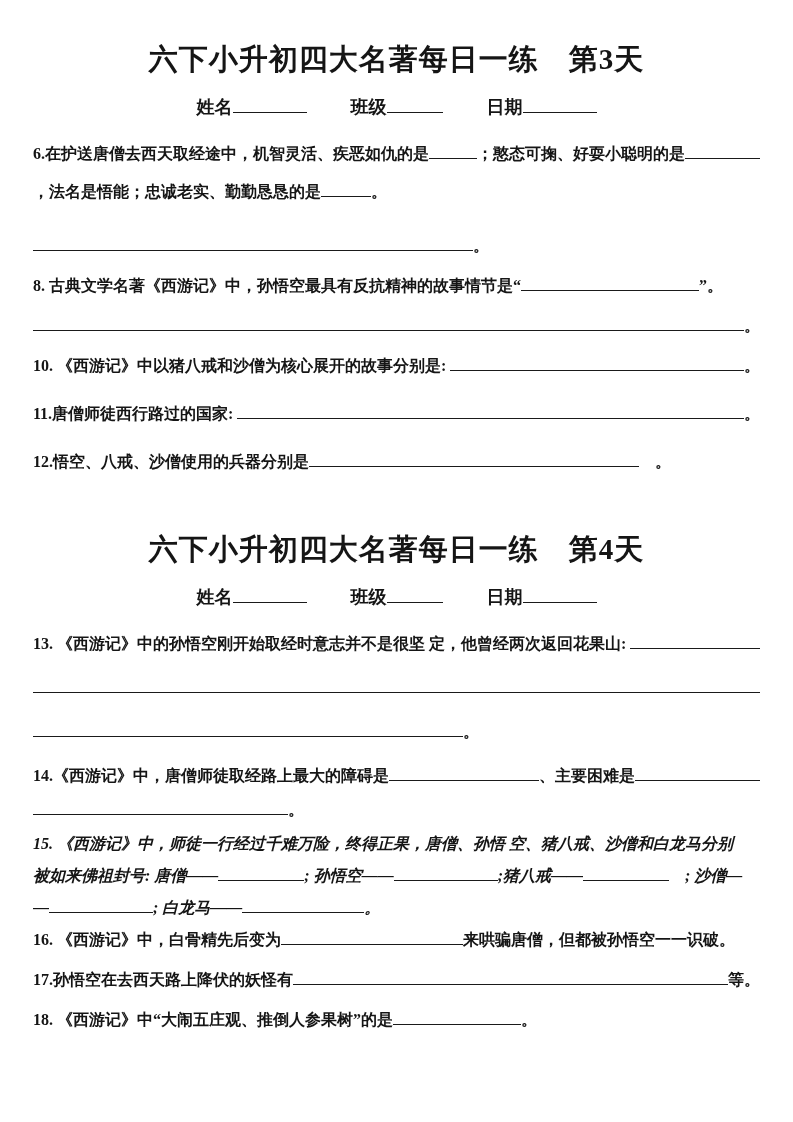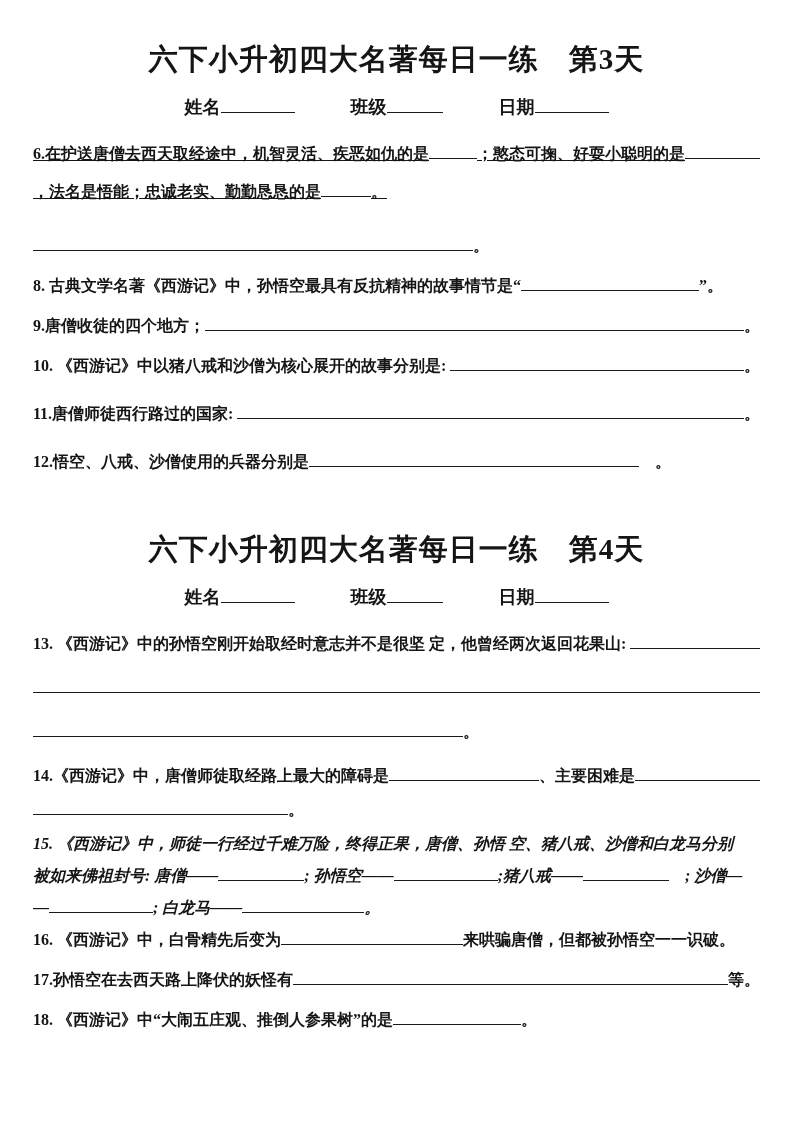--- a/index.html
+++ b/index.html
@@ -18,36 +18,36 @@
     line-height: 38px;
     text-align: center;
     margin: 14px 0 18px 0;
     letter-spacing: 1px;
   }
   .title.second { margin-top: 38px; }
   .header-line {
     display: flex;
     justify-content: center;
     align-items: flex-start;
-    gap: 56px;
+    gap: 44px;
     font-size: 18px;
     line-height: 21px;
     margin-bottom: 26px;
   }
   .hgroup { display: flex; align-items: baseline; }
   .q { font-size: 16px; margin: 0; }
   .q.mb16 { margin-bottom: 16px; }
   .q.mb8 { margin-bottom: 8px; text-align: right; }
   .line {
     display: flex;
     align-items: baseline;
     height: 40px;
     overflow: hidden;
   }
-  .line.h38 { height: 38px; text-decoration: underline; }
+  .line.h38 { height: 38px; }
   .line.h44 { height: 44px; text-align: right; }
   .line.h34 { height: 34px; }
   .line.h32 { height: 32px; font-style: italic; }
   .t { white-space: pre; flex: 0 0 auto; }
   .blank {
     border-bottom: 1.6px solid #1a1a1a;
     height: 0.95em;
     flex: 0 1 auto;
     min-width: 18px;
   }
@@ -99,21 +99,20 @@
   <div class="q">
     <div class="line">
       <span class="t">8. 古典文学名著《西游记》中，孙悟空最具有反抗精神的故事情节是“</span>
       <span class="blank" style="width:178px"></span>
       <span class="t">”。</span>
     </div>
   </div>
 
   <div class="q">
     <div class="line">
-      <span class="t">9.唐僧收徒的四个地方；</span>
       <span class="blank grow"></span>
       <span class="t">。</span>
     </div>
   </div>
 
   <div class="q mb8">
     <div class="line">
       <span class="t">10. 《西游记》中以猪八戒和沙僧为核心展开的故事分别是: </span>
       <span class="blank grow"></span>
       <span class="t">。</span>

